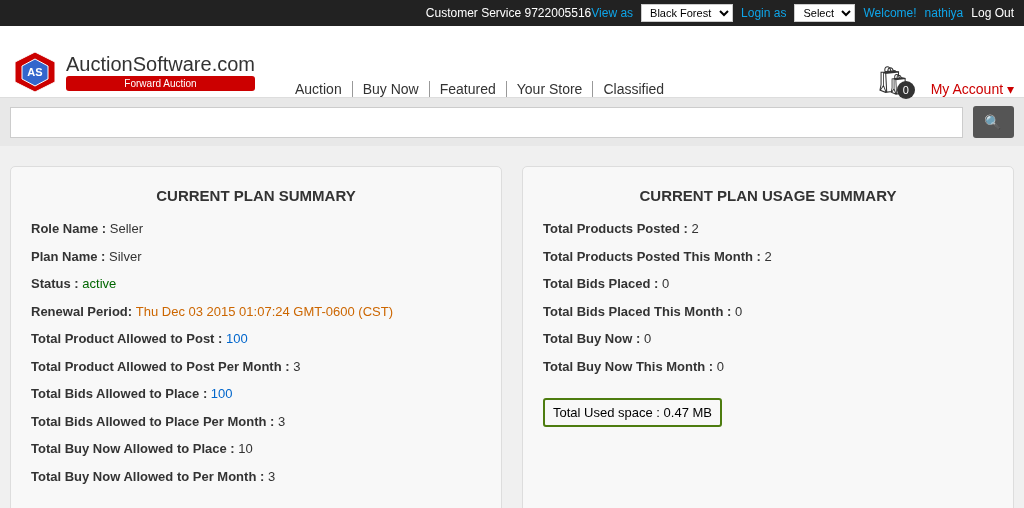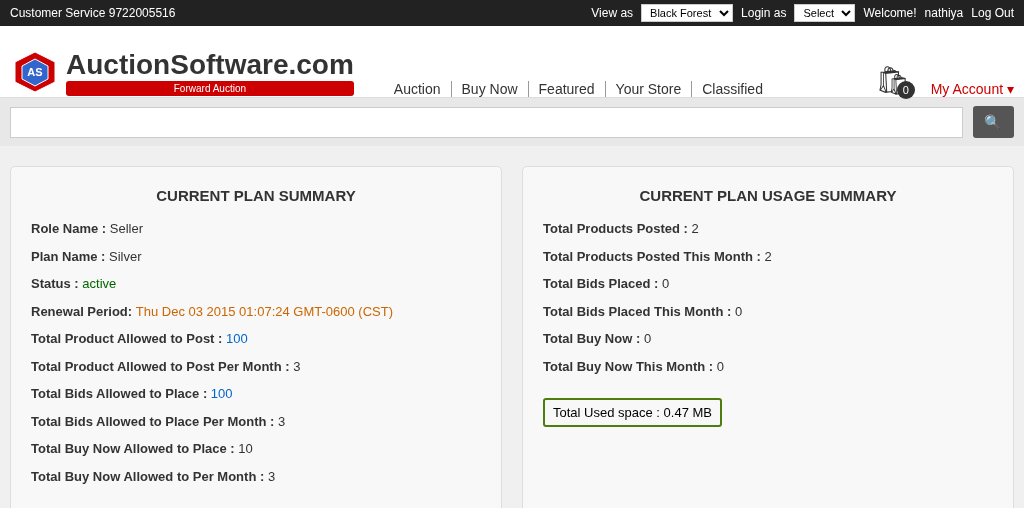--- a/index.html
+++ b/index.html
@@ -5,36 +5,36 @@
     * { margin: 0; padding: 0; box-sizing: border-box; }
     body { font-family: Arial, sans-serif; font-size: 13px; background: #f0f0f0; width: 1024px; }
 
     
     .top-bar {
       background: #222;
       color: #fff;
       font-size: 12px;
       padding: 4px 10px;
       display: flex;
-      justify-content: space-between;
+      justify-content: flex-end;
       align-items: center;
     }
     .top-bar-left { }
     .top-bar-right {
       display: flex;
       align-items: center;
       gap: 8px;
     }
     .top-bar-right select {
       font-size: 11px;
       padding: 1px 4px;
       background: #fff;
       border: 1px solid #ccc;
     }
-    .top-bar-right span { color: #ffffff; }
+    .top-bar-right span { color: #0ea5e9; }
     .top-bar-right a { color: #fff; text-decoration: none; font-size: 12px; }
 
     
     .navbar {
       background: #fff;
       border-bottom: 1px solid #ddd;
       padding: 0 10px;
       display: flex;
       align-items: flex-end;
       height: 72px;
@@ -47,22 +47,22 @@
     }
     .logo-icon {
       width: 50px;
       height: 50px;
     }
     .logo-text-area {
       display: flex;
       flex-direction: column;
     }
     .logo-name {
-      font-size: 28px;
-      font-weight: bold;
+      font-size: 20px;
+      font-weight: normal;
       color: #333;
     }
     .logo-tagline {
       background: #cc0000;
       color: #fff;
       font-size: 10px;
       padding: 2px 6px;
       border-radius: 3px;
       text-align: center;
     }

